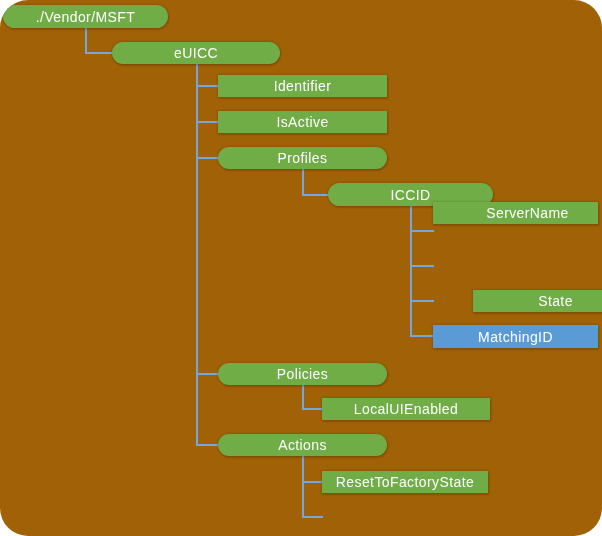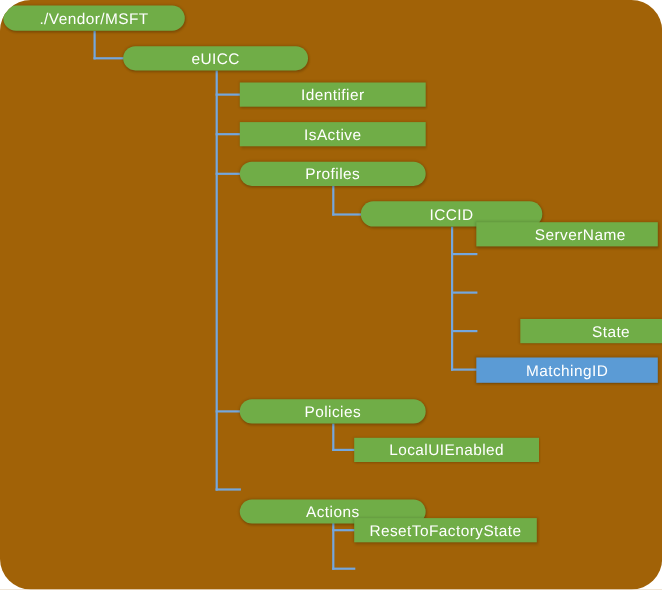--- a/index.html
+++ b/index.html
@@ -77,16 +77,16 @@
   <div class="node pill green italic" style="left:112px; top:42px;  width:168px; height:22px;">eUICC</div>
   <div class="node rect green" style="left:218px; top:75px;  width:169px; height:22px;">Identifier</div>
   <div class="node rect green" style="left:218px; top:111px; width:169px; height:22px;">IsActive</div>
   <div class="node pill green" style="left:218px; top:147px; width:169px; height:22px;">Profiles</div>
   <div class="node pill green italic" style="left:328px; top:183px; width:165px; height:23px;">ICCID</div>
   <div class="node rect green" style="left:433px; top:202px; width:165px; height:22px;padding-left:24px;">ServerName</div>
   <div class="node rect green" style="left:433px; top:290px; width:165px; height:22px;margin-left:40px;">State</div>
   <div class="node rect blue" style="left:433px; top:325px; width:165px; height:23px;">MatchingID</div>
   <div class="node pill green" style="left:218px; top:363px; width:169px; height:22px;">Policies</div>
   <div class="node rect green" style="left:322px; top:398px; width:168px; height:22px;">LocalUIEnabled</div>
-  <div class="node pill green" style="left:218px; top:454px; width:169px; height:22px;">Actions</div>
+  <div class="node pill green" style="left:218px; top:434px; width:169px; height:22px;">Actions</div>
   <div class="node rect green" style="left:322px; top:471px; width:166px; height:22px;">ResetToFactoryState</div>
 
 </div>
 
 </body></html>

